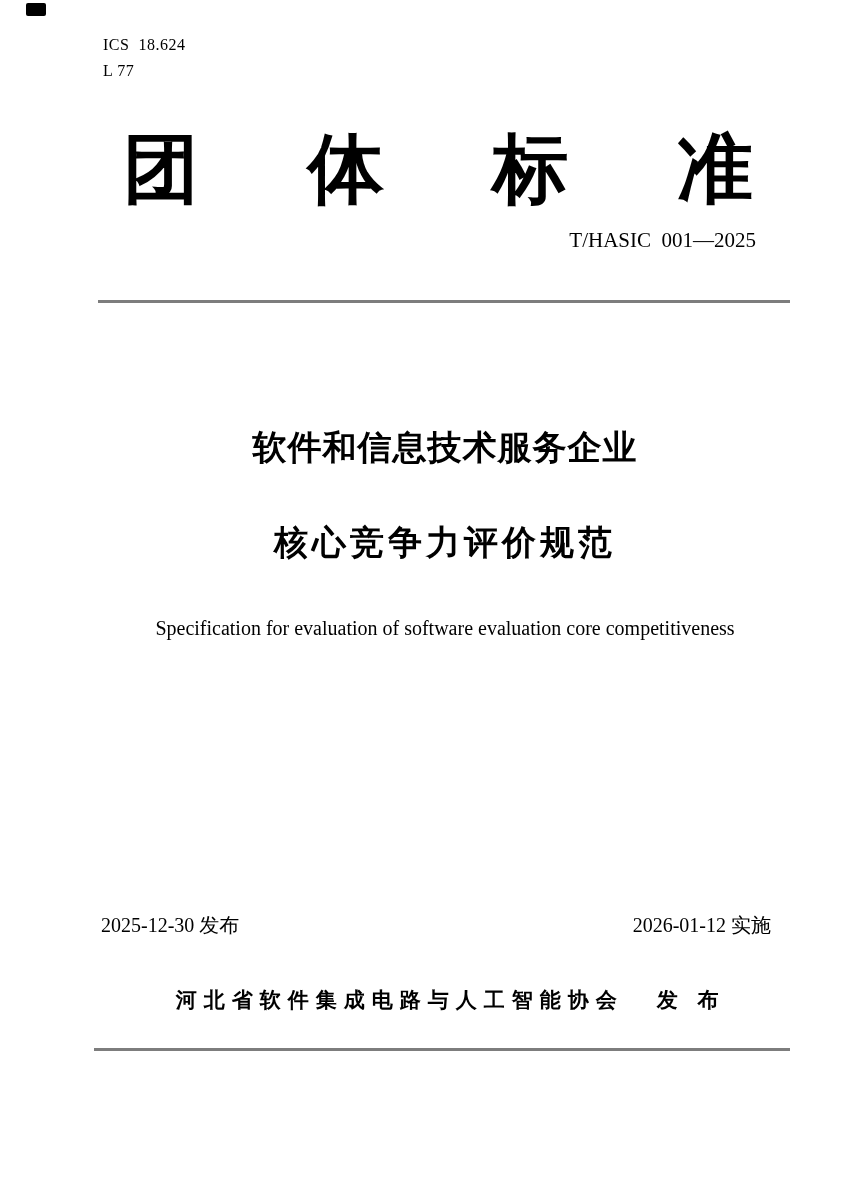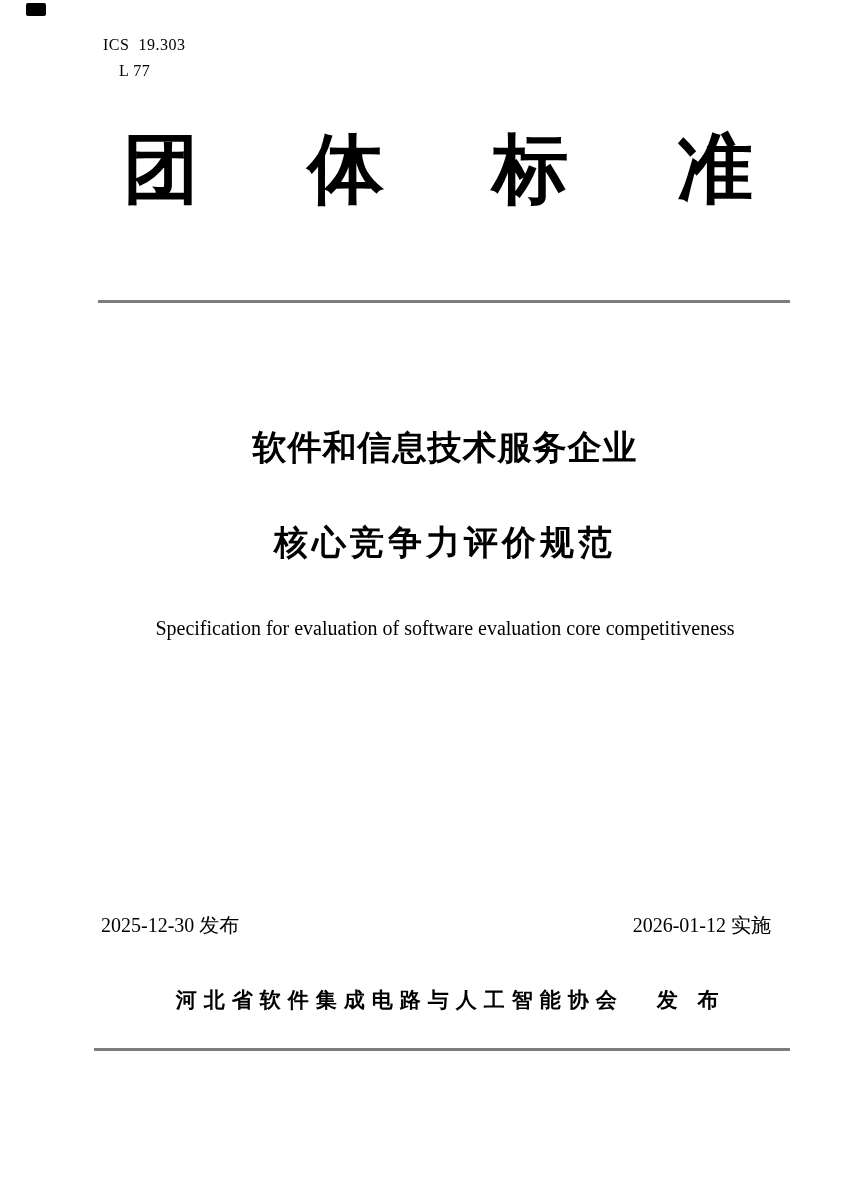--- a/index.html
+++ b/index.html
@@ -33,21 +33,20 @@
     white-space: pre;
     letter-spacing: 0.5px;
   }
   .cls {
     position: absolute;
     left: 103px;
     top: 62px;
     font-size: 16px;
     white-space: pre;
     letter-spacing: 0.5px;
-    margin-left: 16px;
   }
   .big-title {
     position: absolute;
     left: 123px;
     top: 126px;
     width: 630px;
     display: flex;
     justify-content: space-between;
     font-size: 76px;
     line-height: 86px;
@@ -127,30 +126,31 @@
     white-space: pre;
   }
 </style>
 </head>
 <body>
 
 <div class="page">
 
   <div class="corner-mark"></div>
 
-  <div class="ics">ICS  19.303</div>
+  <div class="ics">ICS  18.624</div>
   <div class="cls">L 77</div>
 
   <div class="big-title">
     <span>团</span>
     <span>体</span>
     <span>标</span>
     <span>准</span>
   </div>
 
+  <div class="std-no">T/HASIC  001—2025</div>
 
   <div class="rule rule-top"></div>
 
   <div class="cn-title cn2">核心竞争力评价规范</div>
   <div class="cn-title cn1">软件和信息技术服务企业</div>
 
   <div class="en-title">Specification for evaluation of software evaluation core competitiveness</div>
 
   <div class="dates-row">
     <span>2025-12-30 发布</span>

